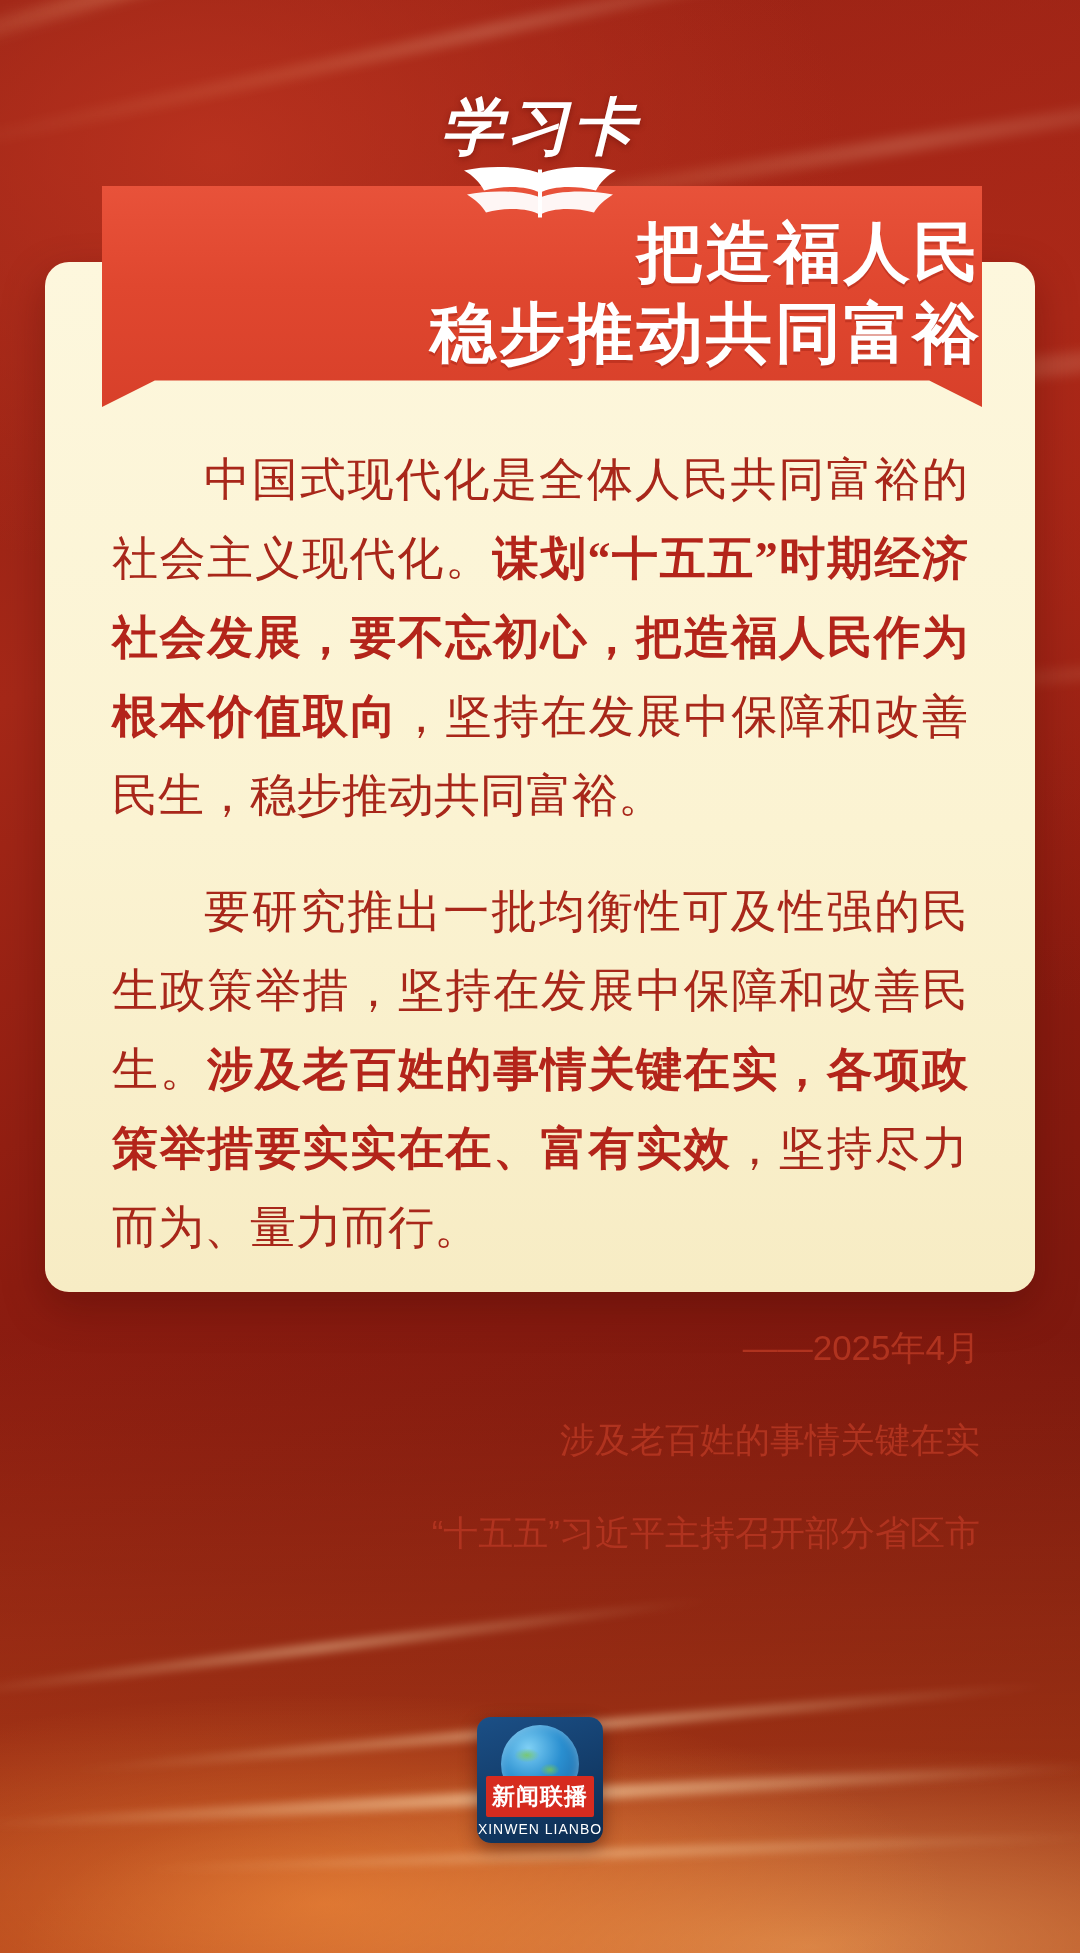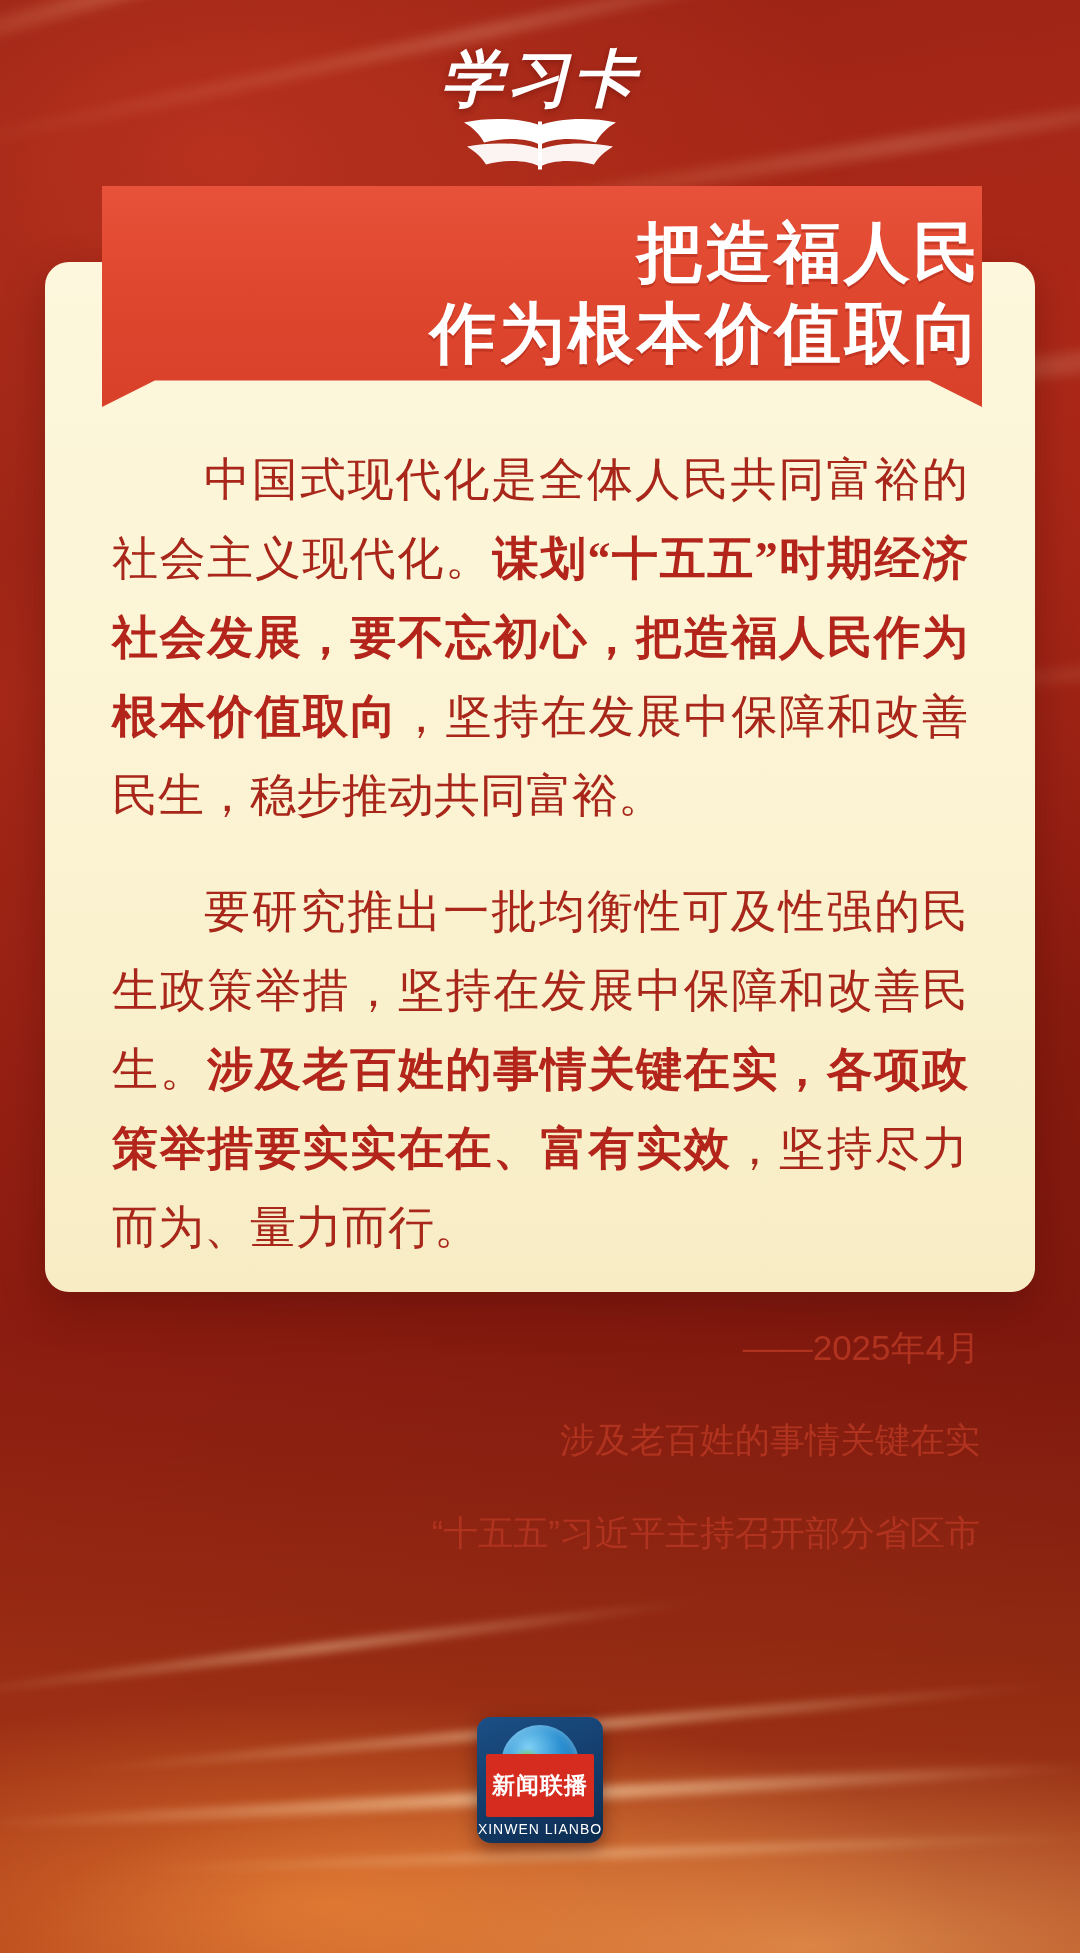--- a/index.html
+++ b/index.html
@@ -73,20 +73,21 @@
   .brand-word {
     display: inline-block;
     color: #ffffff;
     font-family: "Liberation Serif", serif;
     font-weight: bold;
     font-size: 62px;
     letter-spacing: 4px;
     line-height: 1;
     text-shadow: 0 2px 6px rgba(90,12,6,0.45);
     font-style: italic;
+    margin-top: 48px;
   }
   .brand-book {
     display: block;
     margin: 6px auto 0;
     width: 170px;
     height: 56px;
   }
 
   
   .card {
@@ -194,21 +195,21 @@
     position: absolute;
     bottom: 26px;
     left: 9px; right: 9px;
     text-align: center;
     background: #d62b1f;
     color: #ffffff;
     font-family: "Liberation Sans", sans-serif;
     font-weight: bold;
     font-size: 23px;
     letter-spacing: 1px;
-    padding: 16px 0;
+    padding: 5px 0;
     border-radius: 2px;
   }
   .en-label {
     position: absolute;
     bottom: 6px;
     left: 0; right: 0;
     text-align: center;
     color: #ffffff;
     font-family: "Liberation Sans", sans-serif;
     font-size: 14px;
@@ -242,21 +243,21 @@
       <path d="M170 66 C140 52 70 50 24 60 C40 70 54 82 62 96 C106 84 148 88 170 100 C192 88 234 84 278 96 C286 82 300 70 316 60 C270 50 200 52 170 66 Z" fill="#ffffff" opacity="0.95"></path>
       <rect x="166" y="10" width="8" height="96" fill="#ffffff"></rect>
     </svg>
   </div>
 
   <div class="card"></div>
 
   <div class="ribbon">
     <h1>
       <span class="l1">把造福人民</span>
-      <span class="l2">作为根本价值取向</span>
+      <span class="l2">稳步推动共同富裕</span>
     </h1>
   </div>
 
   <div class="body-wrap">
     <p class="para">
       <span>中国式现代化是全体人民共同富裕的社会主义现代化。</span><span class="em">谋划“十五五”时期经济社会发展，要不忘初心，把造福人民作为根本价值取向</span><span>，坚持在发展中保障和改善民生，稳步推动共同富裕。</span>
     </p>
     <p class="para">
       <span>要研究推出一批均衡性可及性强的民生政策举措，坚持在发展中保障和改善民生。</span><span class="em">涉及老百姓的事情关键在实，各项政策举措要实实在在、富有实效</span><span>，坚持尽力而为、量力而行。</span>
     </p>

